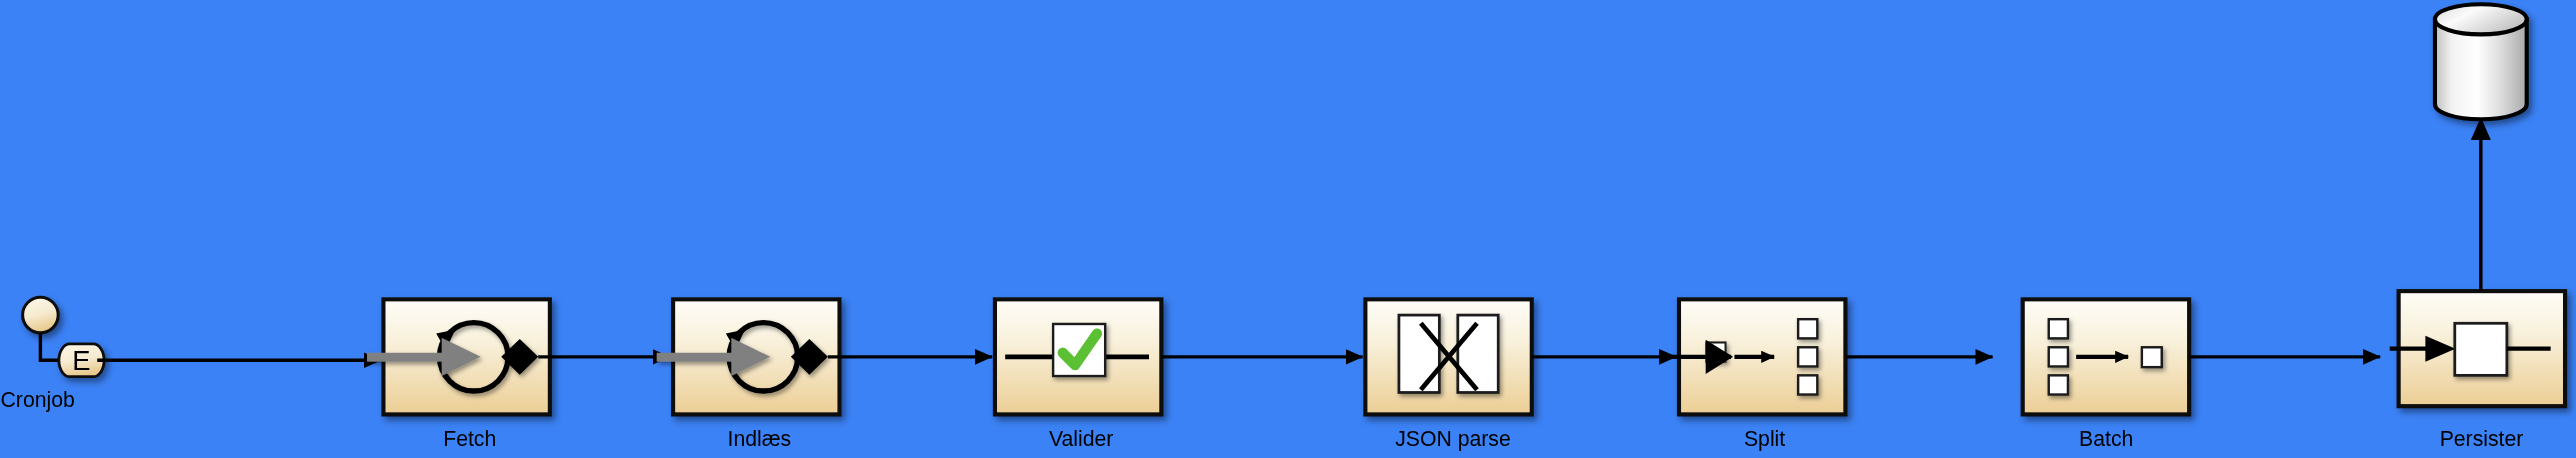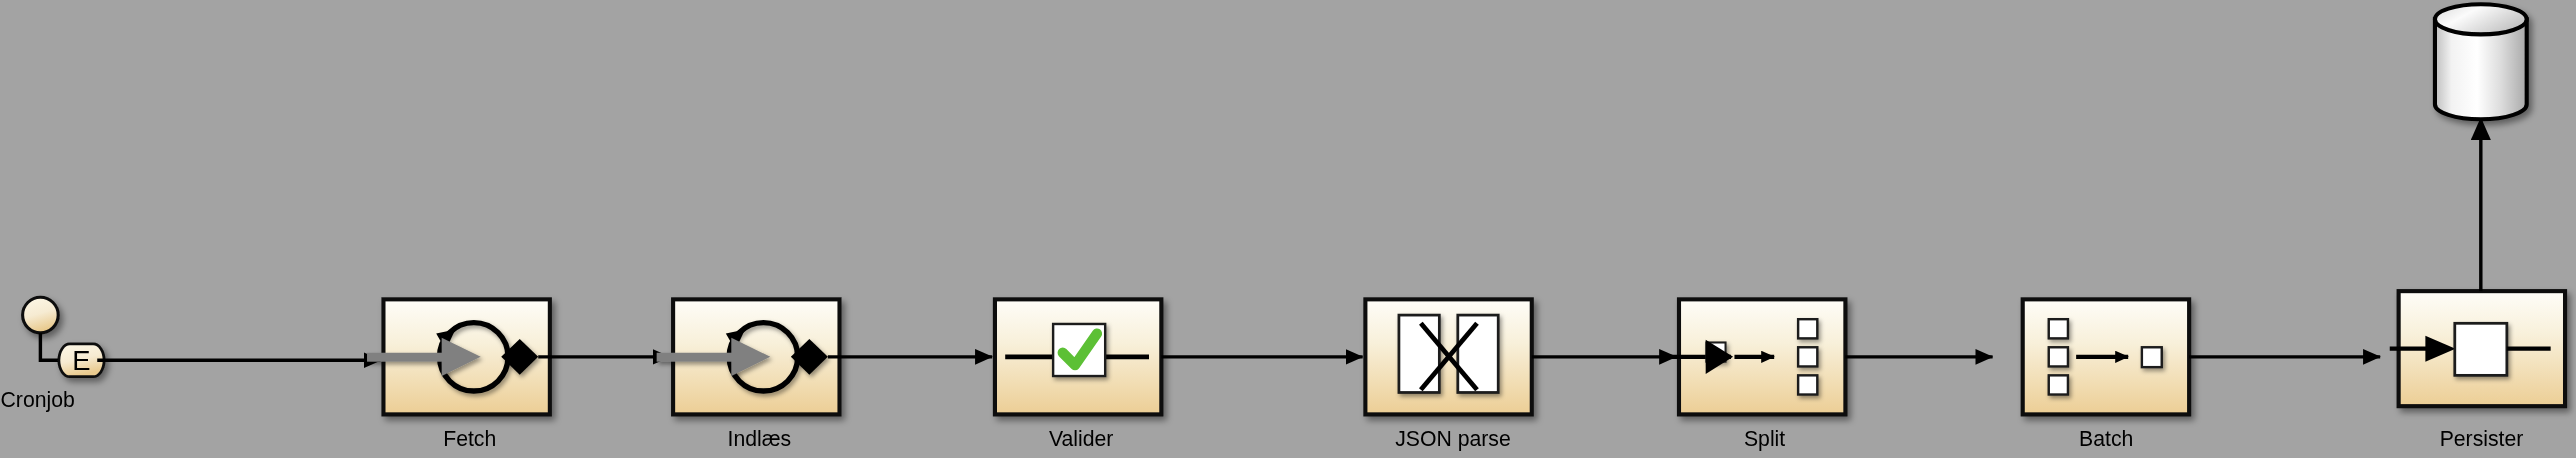--- a/index.html
+++ b/index.html
@@ -7,21 +7,21 @@
     padding: 0;
     background: #ffffff;
   }
   body {
     font-family: "Liberation Sans", "DejaVu Sans", sans-serif;
   }
   #canvas {
     position: relative;
     width: 2576px;
     height: 459px;
-    background: #a3a3a3;
+    background: #3b82f6;
     overflow: hidden;
   }
   #diagram-svg {
     position: absolute;
     left: 0;
     top: 0;
     width: 2576px;
     height: 459px;
   }
   .node-label {

